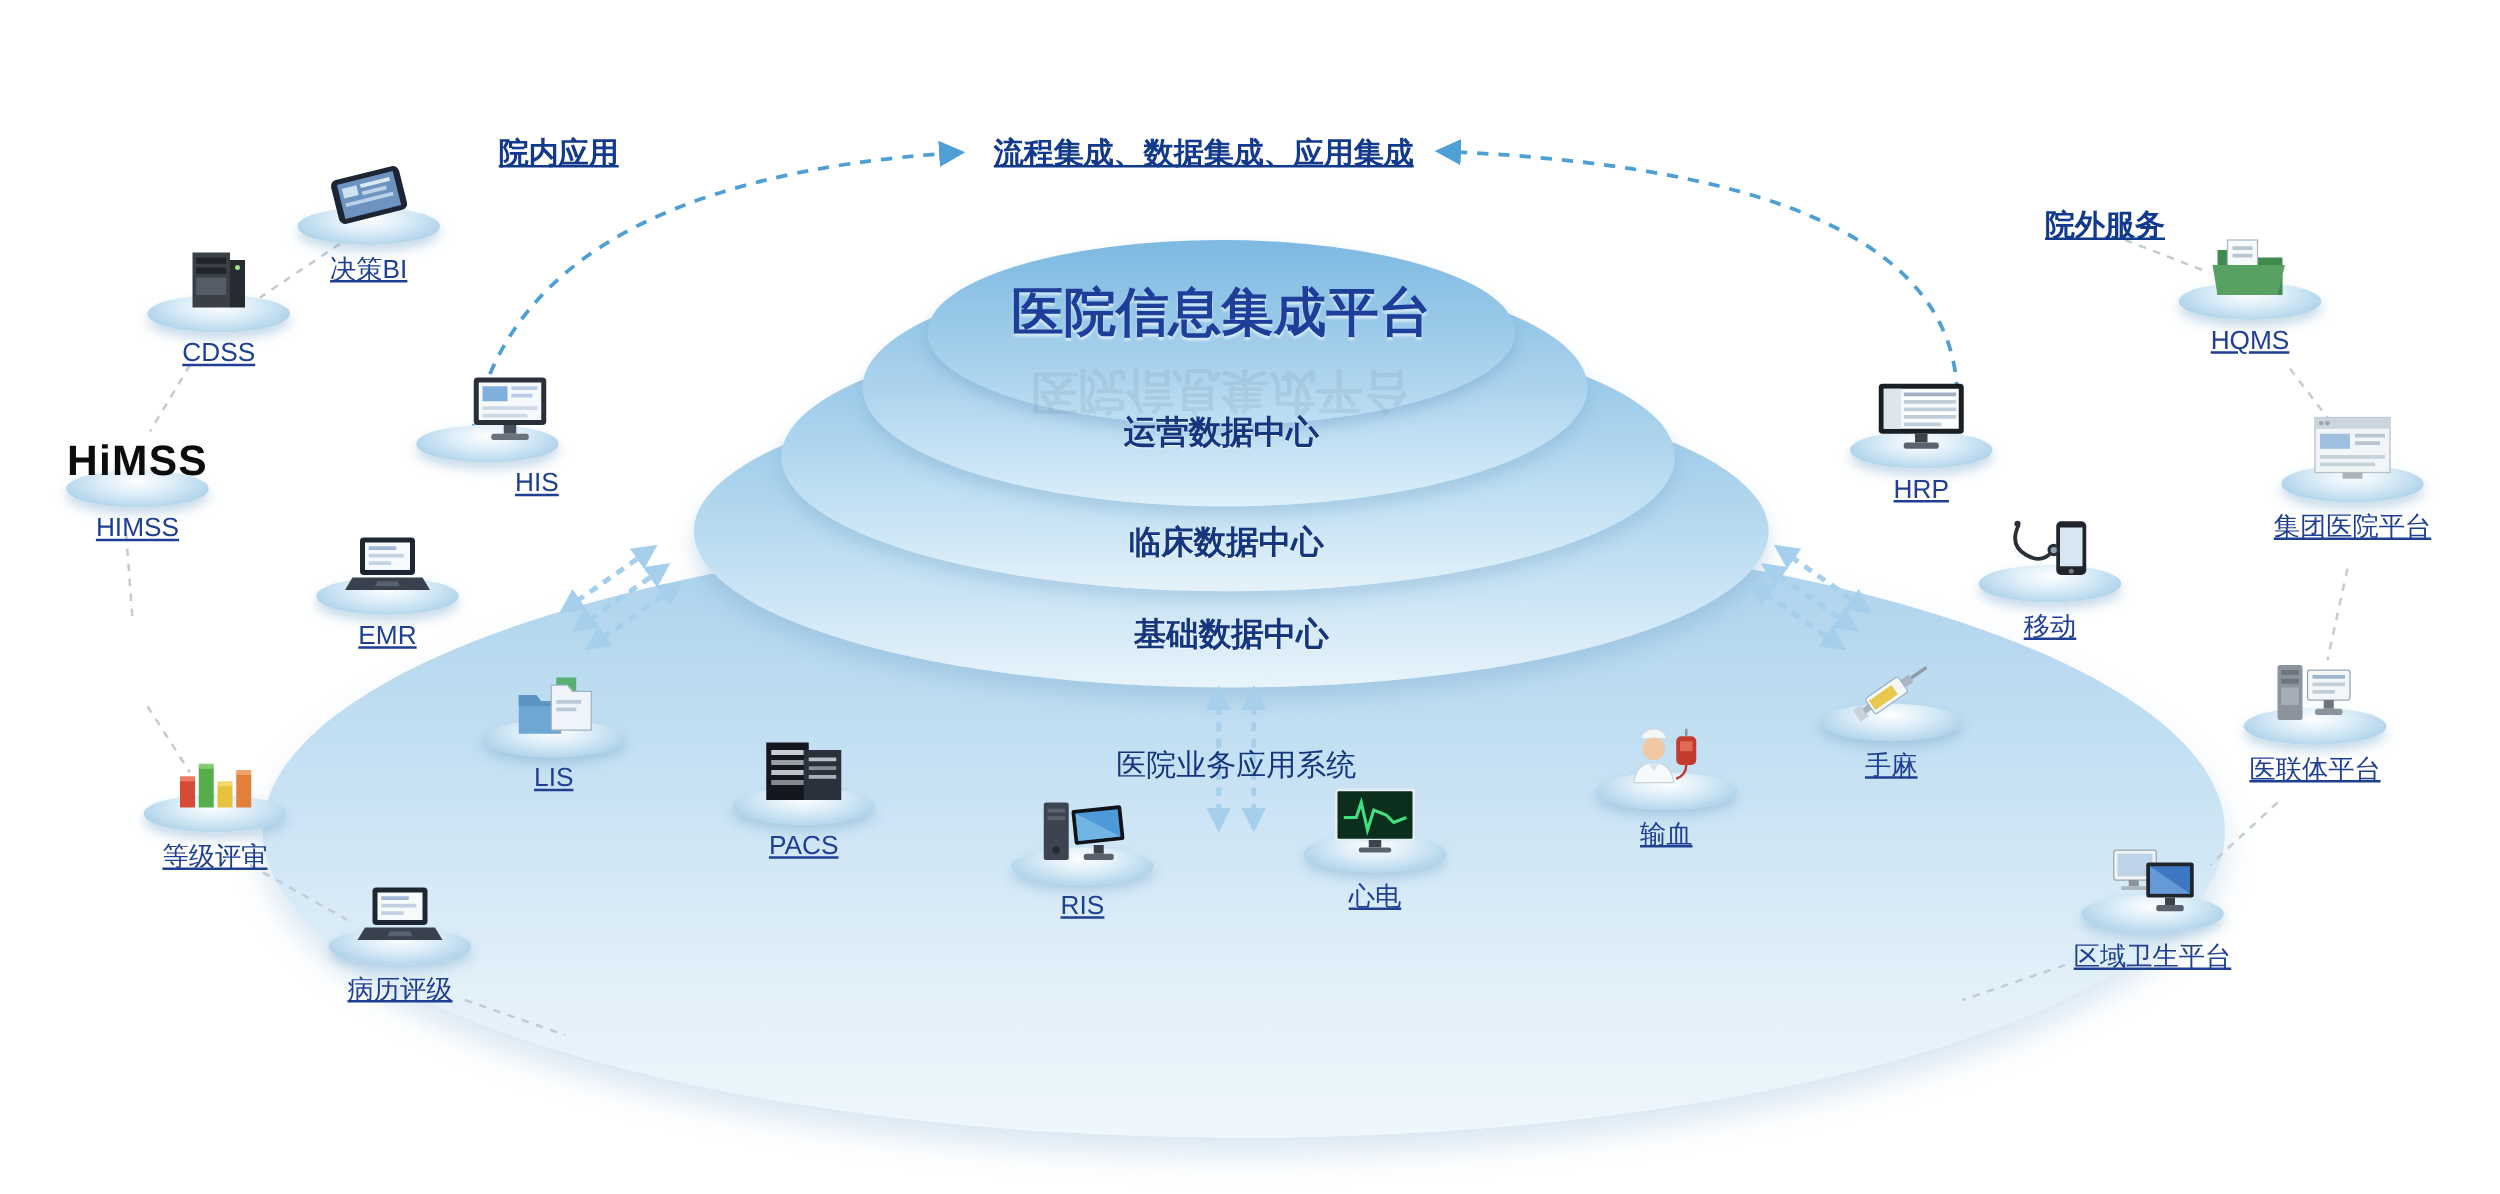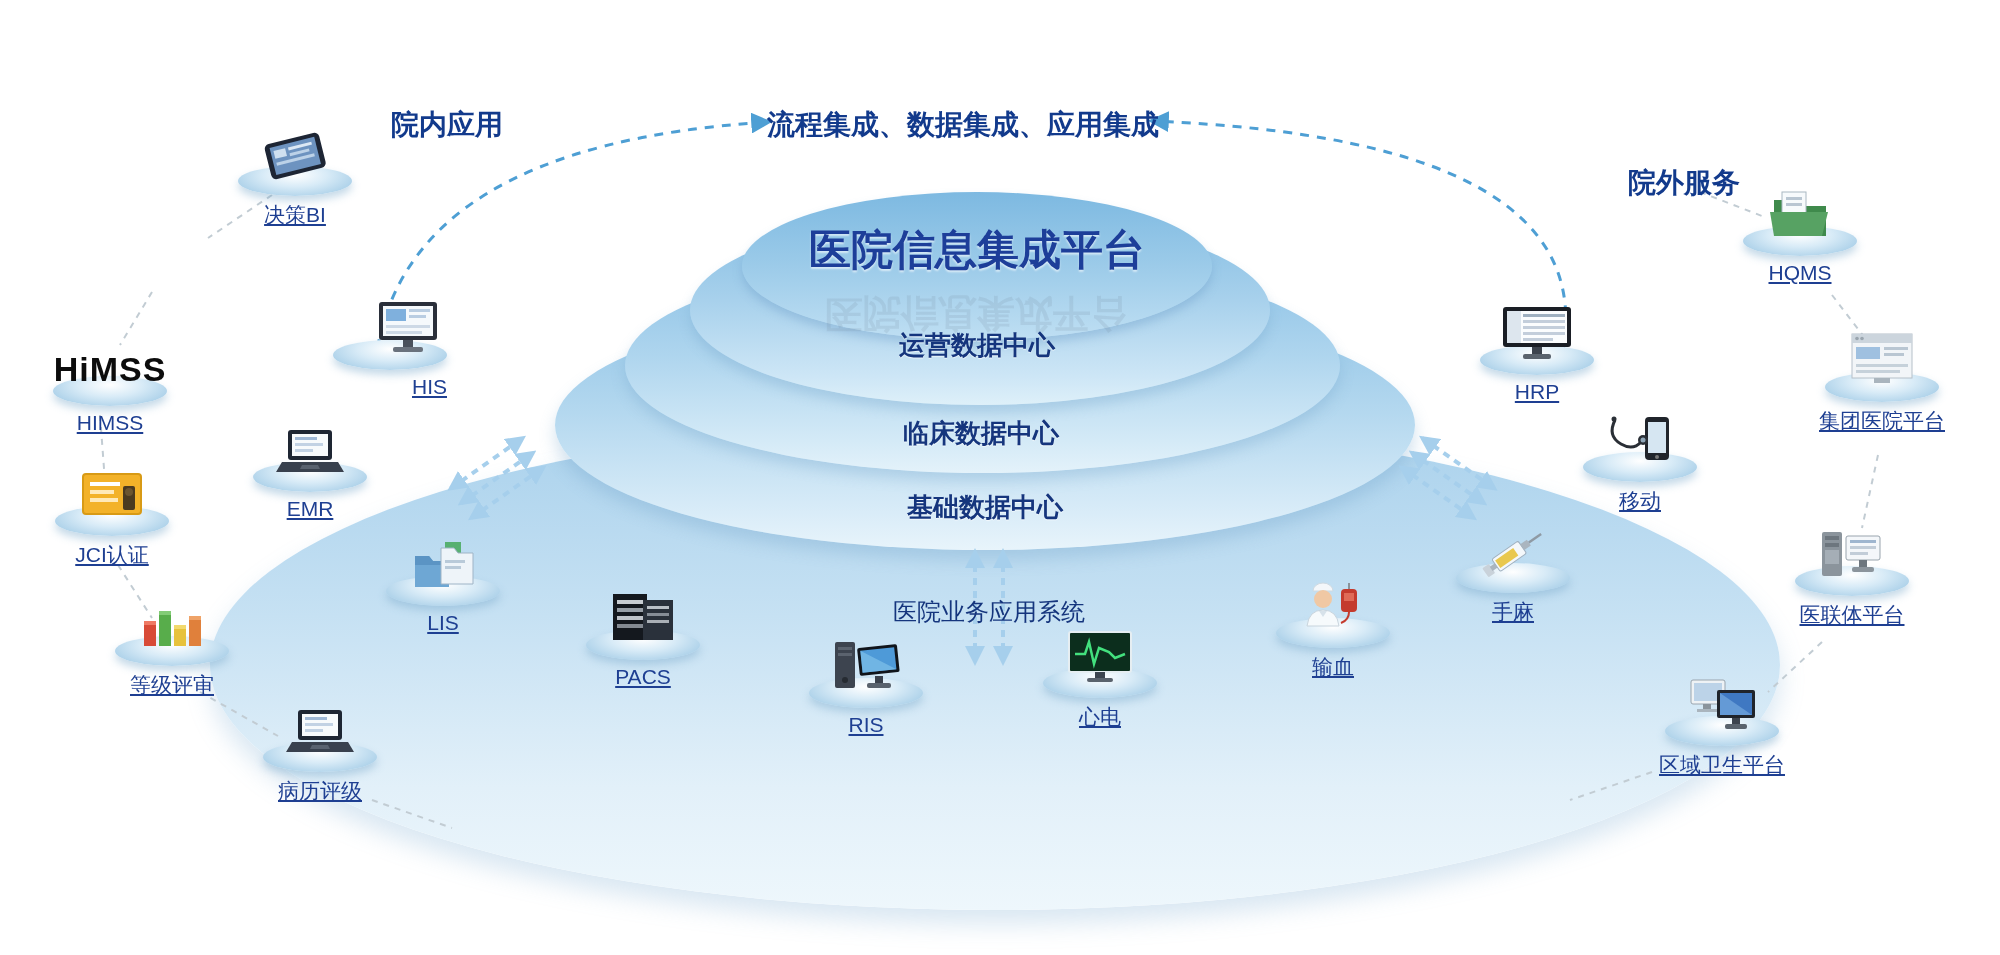--- a/index.html
+++ b/index.html
@@ -24,21 +24,21 @@
   .platform-title{position:absolute;left:977px;top:222px;transform:translateX(-50%);
     z-index:7;font-size:42px;font-weight:bold;color:#1d3e99;white-space:nowrap;
     text-shadow:0 2px 2px rgba(255,255,255,.6);}
   .watermark{position:absolute;left:977px;top:288px;transform:translateX(-50%) scaleY(-1);
     z-index:6;font-size:38px;font-weight:bold;color:#6f8296;opacity:.15;white-space:nowrap;}
   .layer-label{position:absolute;transform:translateX(-50%);z-index:7;font-weight:bold;
     color:#15357d;font-size:26px;white-space:nowrap;text-shadow:0 1px 1px rgba(255,255,255,.7);}
   .apps-label{position:absolute;left:989px;top:596px;transform:translateX(-50%);z-index:7;
     font-weight:normal;color:#15357d;font-size:24px;white-space:nowrap;}
   .section-label{position:absolute;transform:translateX(-50%);z-index:8;font-weight:bold;
-    font-size:28px;color:#123a8c;white-space:nowrap;}
+    font-size:24px;color:#123a8c;white-space:nowrap;text-decoration:underline;}
   .overlay{position:absolute;left:0;top:0;z-index:6;pointer-events:none;}
   .node{position:absolute;z-index:10;display:flex;flex-direction:column;align-items:center;
     transform:translateX(-50%);}
   .icon{position:relative;z-index:2;display:flex;align-items:flex-end;justify-content:center;}
   .pedestal{width:114px;height:30px;border-radius:50%;margin-top:-16px;z-index:1;
     background:radial-gradient(ellipse at 50% 30%,#ffffff 0%,#d8ebf7 40%,#a9cfe8 82%,#93c2e1 100%);
     box-shadow:0 5px 9px rgba(125,170,205,.45);}
   .label{margin-top:5px;font-size:21px;color:#1e3f92;white-space:nowrap;z-index:3;text-decoration:underline;}
   .himss-logo{font-size:34px;font-weight:bold;color:#0c0c0c;letter-spacing:1px;
     font-family:"Liberation Sans",sans-serif;line-height:1;padding-bottom:6px;}
@@ -120,43 +120,43 @@
         <rect x="35" y="18" width="24" height="3" fill="#dce8f4"></rect>
         <rect x="35" y="24" width="20" height="3" fill="#bcd2e8"></rect>
         <rect x="20" y="30" width="39" height="3" fill="#bcd2e8"></rect>
           </g>
         </svg>
     </div>
     <div class="pedestal"></div>
     <div class="label">决策BI</div>
   </div>
 
+  <div class="node" style="left:175px;top:198px;">
+    <div class="icon">
+      <svg width="70" height="54" viewBox="0 0 70 54">
+        <rect x="14" y="4" width="30" height="44" fill="#3b4048"></rect>
+        <rect x="17" y="8" width="24" height="5" fill="#20242a"></rect>
+        <rect x="17" y="16" width="24" height="5" fill="#20242a"></rect>
+        <rect x="17" y="24" width="24" height="14" fill="#565d66"></rect>
+        <rect x="44" y="10" width="12" height="38" fill="#262b31"></rect>
+        <circle cx="50" cy="16" r="2" fill="#9fe086"></circle>
+        </svg>
+    </div>
+    <div class="pedestal"></div>
+    <div class="label">CDSS</div>
+  </div>
 
   <div class="node" style="left:110px;top:352px;">
     <div class="icon">
       <div class="himss-logo">HiMSS</div>
     </div>
     <div class="pedestal"></div>
     <div class="label">HIMSS</div>
   </div>
 
-  <div class="node" style="left:112px;top:468px;">
-    <div class="icon">
-      <svg width="74" height="54" viewBox="0 0 74 54">
-        <rect x="8" y="6" width="58" height="40" rx="3" fill="#f3b229" stroke="#d89a15" stroke-width="2"></rect>
-        <rect x="15" y="14" width="30" height="4" fill="#ffffff"></rect>
-        <rect x="15" y="22" width="24" height="4" fill="#ffe9b8"></rect>
-        <rect x="15" y="30" width="28" height="4" fill="#ffe9b8"></rect>
-        <rect x="48" y="18" width="12" height="24" rx="2" fill="#4a3a20"></rect>
-        <circle cx="54" cy="24" r="4" fill="#6b5530"></circle>
-        </svg>
-    </div>
-    <div class="pedestal"></div>
-    <div class="label">JCI认证</div>
-  </div>
 
   <div class="node" style="left:172px;top:598px;">
     <div class="icon">
       <svg width="80" height="54" viewBox="0 0 80 54">
         <rect x="12" y="26" width="12" height="22" fill="#d84b37"></rect>
           <rect x="12" y="23" width="12" height="4" fill="#ef7a64"></rect>
         <rect x="27" y="16" width="12" height="32" fill="#58ad4b"></rect>
           <rect x="27" y="13" width="12" height="4" fill="#83cc76"></rect>
         <rect x="42" y="30" width="12" height="18" fill="#e7c23c"></rect>
           <rect x="42" y="27" width="12" height="4" fill="#f2d96d"></rect>

